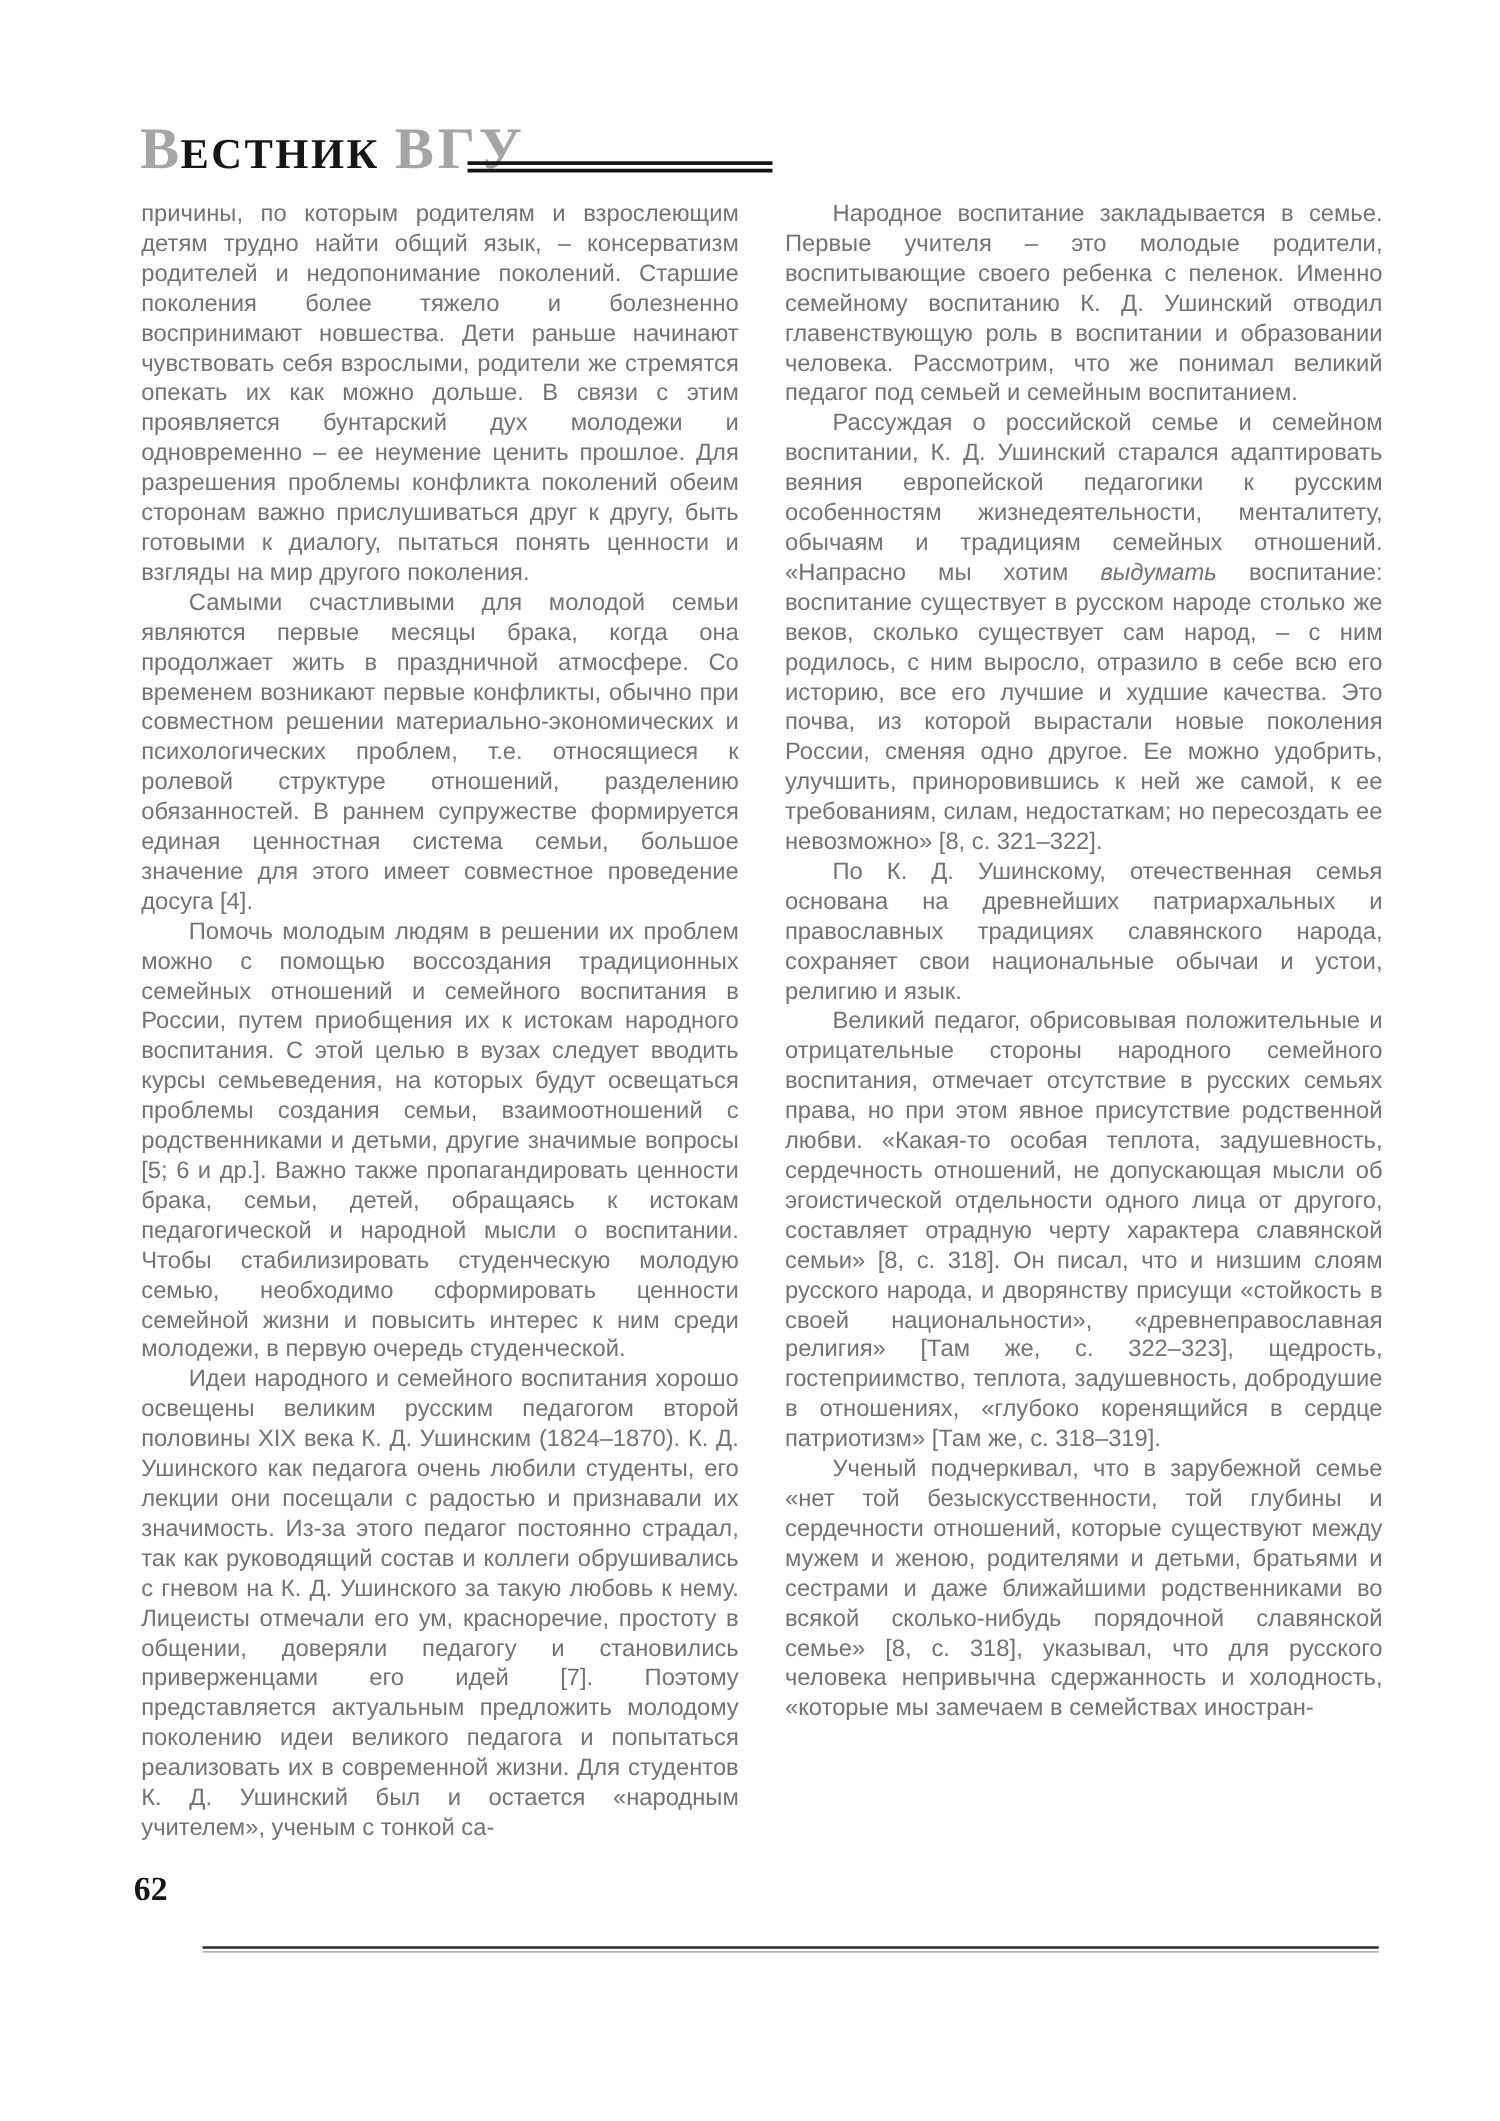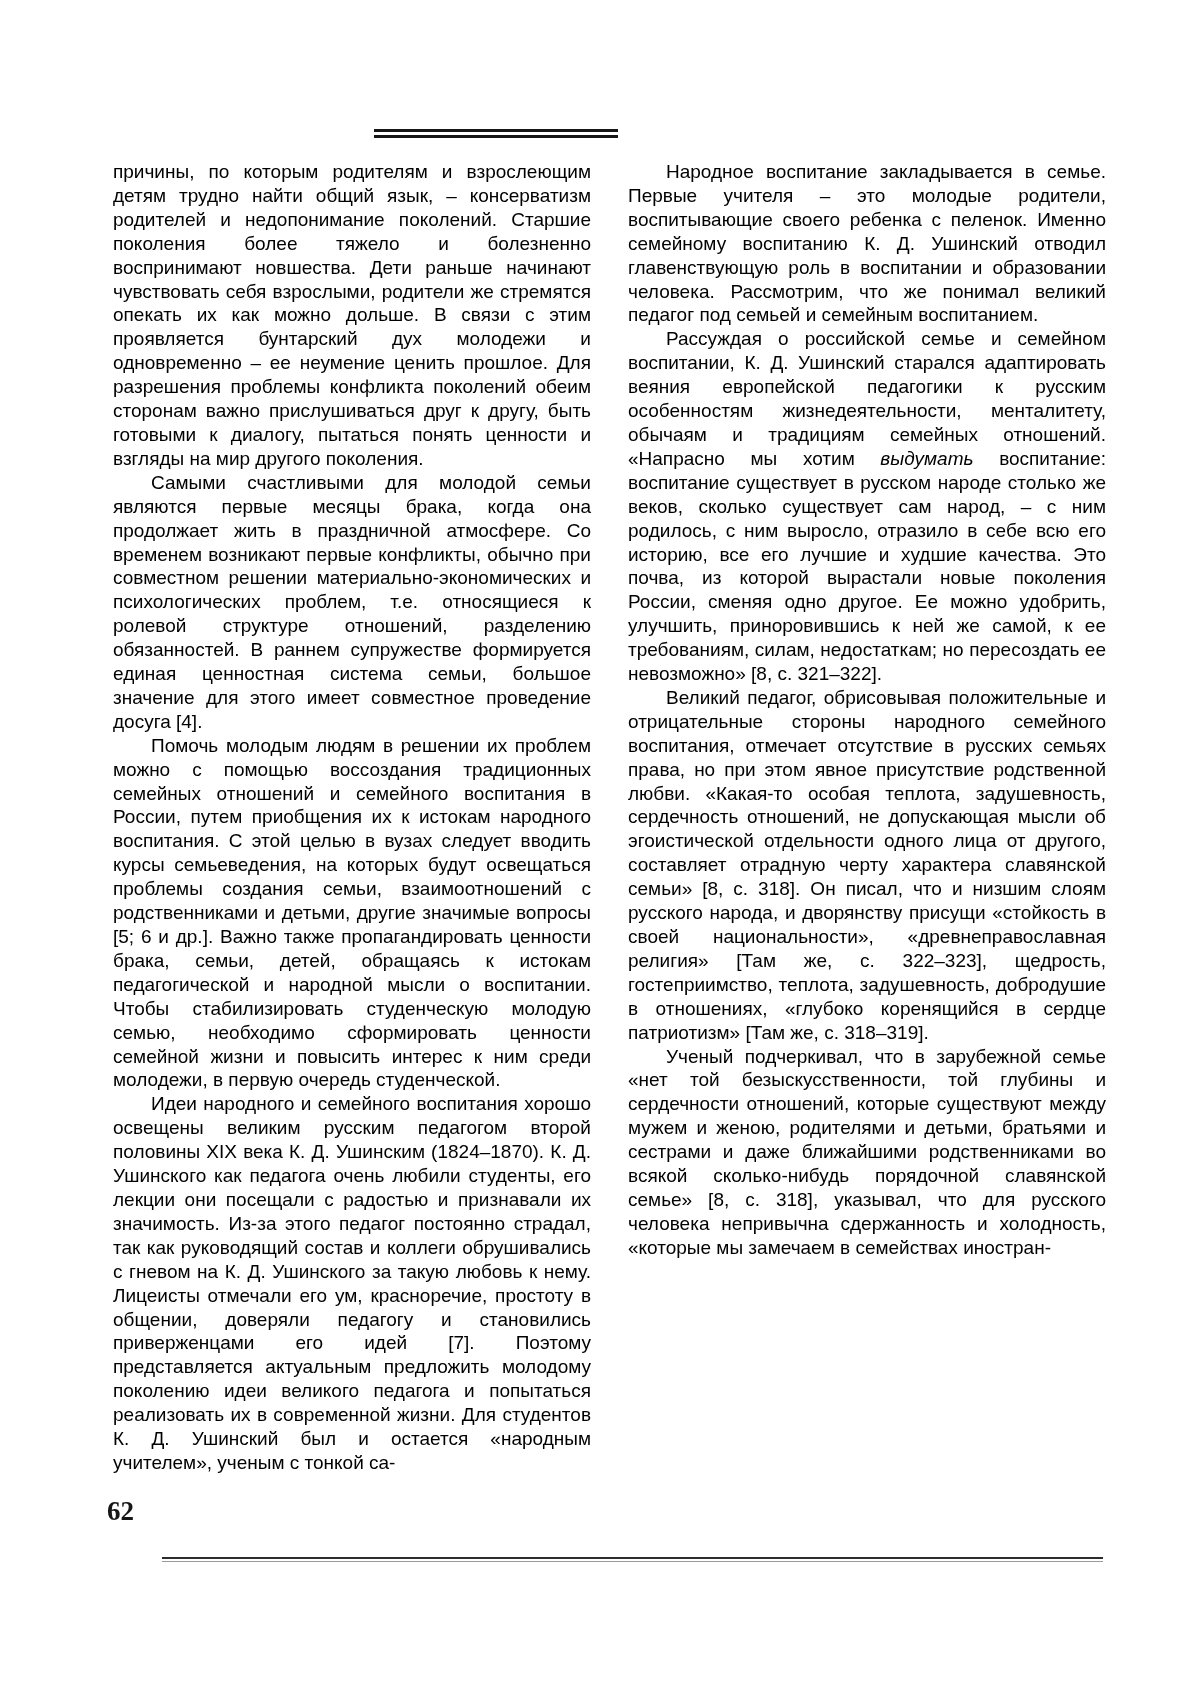--- a/index.html
+++ b/index.html
@@ -73,21 +73,21 @@
     gap: 37px;
   }
   .column {
     width: 478px;
   }
   .para {
     margin: 0;
     text-align: justify;
     font-size: 19px;
     line-height: 23.9px;
-    color: #000000;
+    color: #737373;
     hyphens: auto;
     -webkit-hyphens: auto;
   }
   .para.indent {
     text-indent: 38px;
   }
   .para em {
     font-style: italic;
   }
 
@@ -109,34 +109,38 @@
     height: 2px;
     border-top: 2px solid #2c2c2c;
     border-bottom: 1px solid #9a9a9a;
   }
 </style>
 </head>
 <body>
 
 <div class="page">
 
+  <div class="journal-logo">
+    <span class="logo-initial">В</span><span class="logo-name-rest">ЕСТНИК</span><span class="logo-abbr">ВГУ</span>
+  </div>
 
   <div class="header-rule"></div>
 
 
   <div class="article-body">
     <div class="column">
         <p class="para"><span>причины, по которым родителям и взрослеющим детям трудно найти общий язык, – консерватизм родителей и недопонимание поколений. Старшие поколения более тяжело и болезненно воспринимают новшества. Дети раньше начинают чувствовать себя взрослыми, родители же стремятся опекать их как можно дольше. В связи с этим проявляется бунтарский дух молодежи и одновременно – ее неумение ценить прошлое. Для разрешения проблемы конфликта поколений обеим сторонам важно прислушиваться друг к другу, быть готовыми к диалогу, пытаться понять ценности и взгляды на мир другого поколения.</span></p>
         <p class="para indent"><span>Самыми счастливыми для молодой семьи являются первые месяцы брака, когда она продолжает жить в праздничной атмосфере. Со временем возникают первые конфликты, обычно при совместном решении материально-экономических и психологических проблем, т.е. относящиеся к ролевой структуре отношений, разделению обязанностей. В раннем супружестве формируется единая ценностная система семьи, большое значение для этого имеет совместное проведение досуга [4].</span></p>
         <p class="para indent"><span>Помочь молодым людям в решении их проблем можно с помощью воссоздания традиционных семейных отношений и семейного воспитания в России, путем приобщения их к истокам народного воспитания. С этой целью в вузах следует вводить курсы семьеведения, на которых будут освещаться проблемы создания семьи, взаимоотношений с родственниками и детьми, другие значимые вопросы [5; 6 и др.]. Важно также пропагандировать ценности брака, семьи, детей, обращаясь к истокам педагогической и народной мысли о воспитании. Чтобы стабилизировать студенческую молодую семью, необходимо сформировать ценности семейной жизни и повысить интерес к ним среди молодежи, в первую очередь студенческой.</span></p>
         <p class="para indent"><span>Идеи народного и семейного воспитания хорошо освещены великим русским педагогом второй половины XIX века К. Д. Ушинским (1824–1870). К. Д. Ушинского как педагога очень любили студенты, его лекции они посещали с радостью и признавали их значимость. Из-за этого педагог постоянно страдал, так как руководящий состав и коллеги обрушивались с гневом на К. Д. Ушинского за такую любовь к нему. Лицеисты отмечали его ум, красноречие, простоту в общении, доверяли педагогу и становились приверженцами его идей [7]. Поэтому представляется актуальным предложить молодому поколению идеи великого педагога и попытаться реализовать их в современной жизни. Для студентов К. Д. Ушинский был и остается «народным учителем», ученым с тонкой са-</span></p>
       </div>
     <div class="column">
         <p class="para indent"><span>Народное воспитание закладывается в семье. Первые учителя – это молодые родители, воспитывающие своего ребенка с пеленок. Именно семейному воспитанию К. Д. Ушинский отводил главенствующую роль в воспитании и образовании человека. Рассмотрим, что же понимал великий педагог под семьей и семейным воспитанием.</span></p>
         <p class="para indent"><span>Рассуждая о российской семье и семейном воспитании, К. Д. Ушинский старался адаптировать веяния европейской педагогики к русским особенностям жизнедеятельности, менталитету, обычаям и традициям семейных отношений. «Напрасно мы хотим </span><em>выдумать</em><span> воспитание: воспитание существует в русском народе столько же веков, сколько существует сам народ, – с ним родилось, с ним выросло, отразило в себе всю его историю, все его лучшие и худшие качества. Это почва, из которой вырастали новые поколения России, сменяя одно другое. Ее можно удобрить, улучшить, приноровившись к ней же самой, к ее требованиям, силам, недостаткам; но пересоздать ее невозможно» [8, с. 321–322].</span></p>
+        <p class="para indent"><span>По К. Д. Ушинскому, отечественная семья основана на древнейших патриархальных и православных традициях славянского народа, сохраняет свои национальные обычаи и устои, религию и язык.</span></p>
         <p class="para indent"><span>Великий педагог, обрисовывая положительные и отрицательные стороны народного семейного воспитания, отмечает отсутствие в русских семьях права, но при этом явное присутствие родственной любви. «Какая-то особая теплота, задушевность, сердечность отношений, не допускающая мысли об эгоистической отдельности одного лица от другого, составляет отрадную черту характера славянской семьи» [8, с. 318]. Он писал, что и низшим слоям русского народа, и дворянству присущи «стойкость в своей национальности», «древнеправославная религия» [Там же, с. 322–323], щедрость, гостеприимство, теплота, задушевность, добродушие в отношениях, «глубоко коренящийся в сердце патриотизм» [Там же, с. 318–319].</span></p>
         <p class="para indent"><span>Ученый подчеркивал, что в зарубежной семье «нет той безыскусственности, той глубины и сердечности отношений, которые существуют между мужем и женою, родителями и детьми, братьями и сестрами и даже ближайшими родственниками во всякой сколько-нибудь порядочной славянской семье» [8, с. 318], указывал, что для русского человека непривычна сдержанность и холодность, «которые мы замечаем в семействах иностран-</span></p>
       </div>
   </div>
 
   <div class="page-number">62</div>
   <div class="footer-rule"></div>
 
 </div>
 

